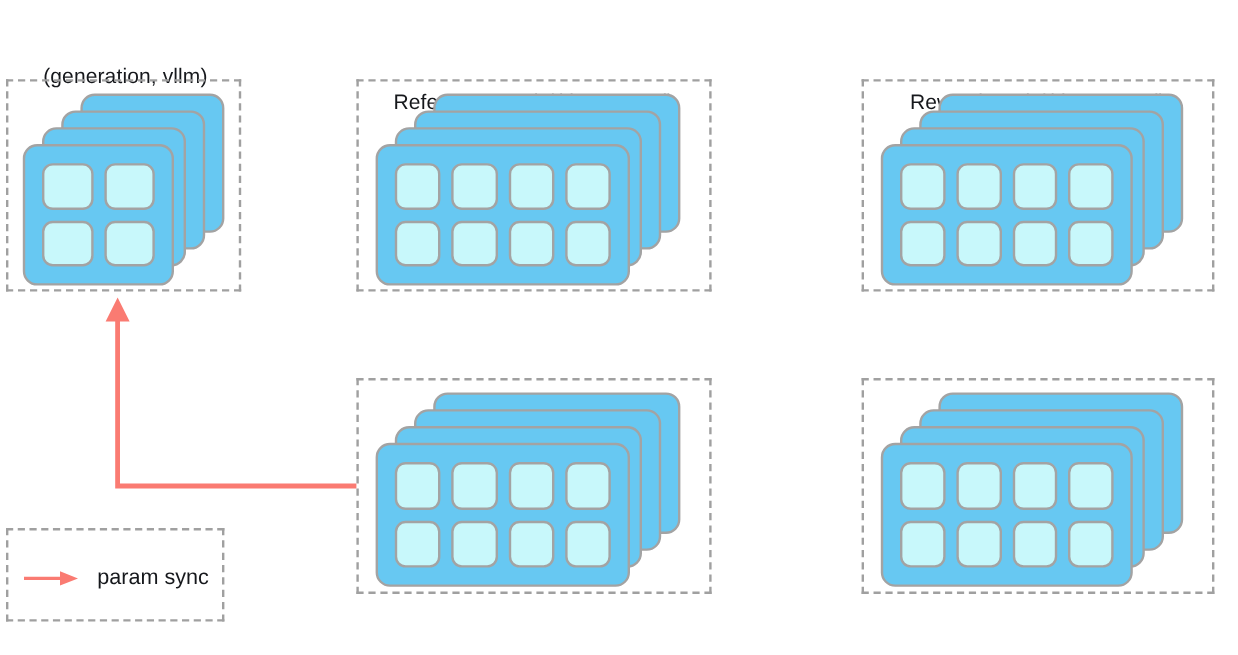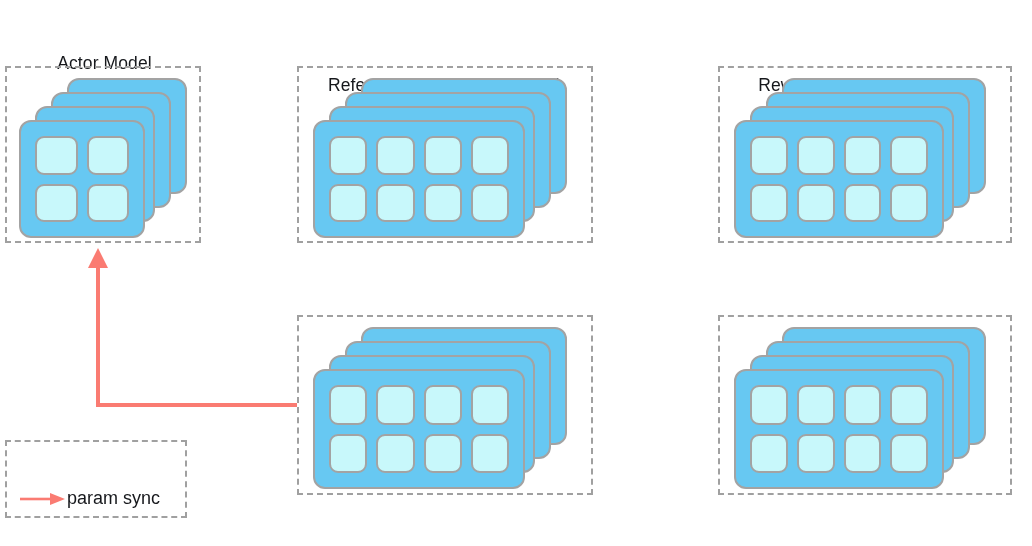--- a/index.html
+++ b/index.html
@@ -89,41 +89,40 @@
     left: 5px;
     top: 440px;
     width: 182px;
     height: 78px;
     box-sizing: border-box;
     border: 2px dashed #a0a0a0;
   }
   .legend-row {
     position: absolute;
     left: 12px;
-    bottom: 7px;
+    bottom: 24px;
     display: flex;
     align-items: center;
-    gap: 0;
+    gap: 14px;
   }
   .legend-arrow {
     display: block;
   }
   .legend-label {
     font-size: 18px;
     color: #16181c;
     white-space: pre;
   }
 </style>
 </head>
 <body>
 
 <div class="canvas">
 
   <div class="caption" style="left:2px; top:8px; width:205px;">
-    <div>Actor Model</div>
     <div>(generation, vllm)</div>
   </div>
 
   <div class="group" style="left:5px; top:66px; width:196px; height:177px;">
     <div class="stack" style="left:12px; top:10px; width:172px; height:156px;">
       <div class="card" style="left:48px; top:0px;   width:120px; height:116px;"></div>
       <div class="card" style="left:32px; top:14px;  width:120px; height:116px;"></div>
       <div class="card" style="left:16px; top:28px;  width:120px; height:116px;"></div>
       <div class="card front grid4" style="left:0px;  top:42px;  width:126px; height:118px;">
         <div class="chip"></div>

